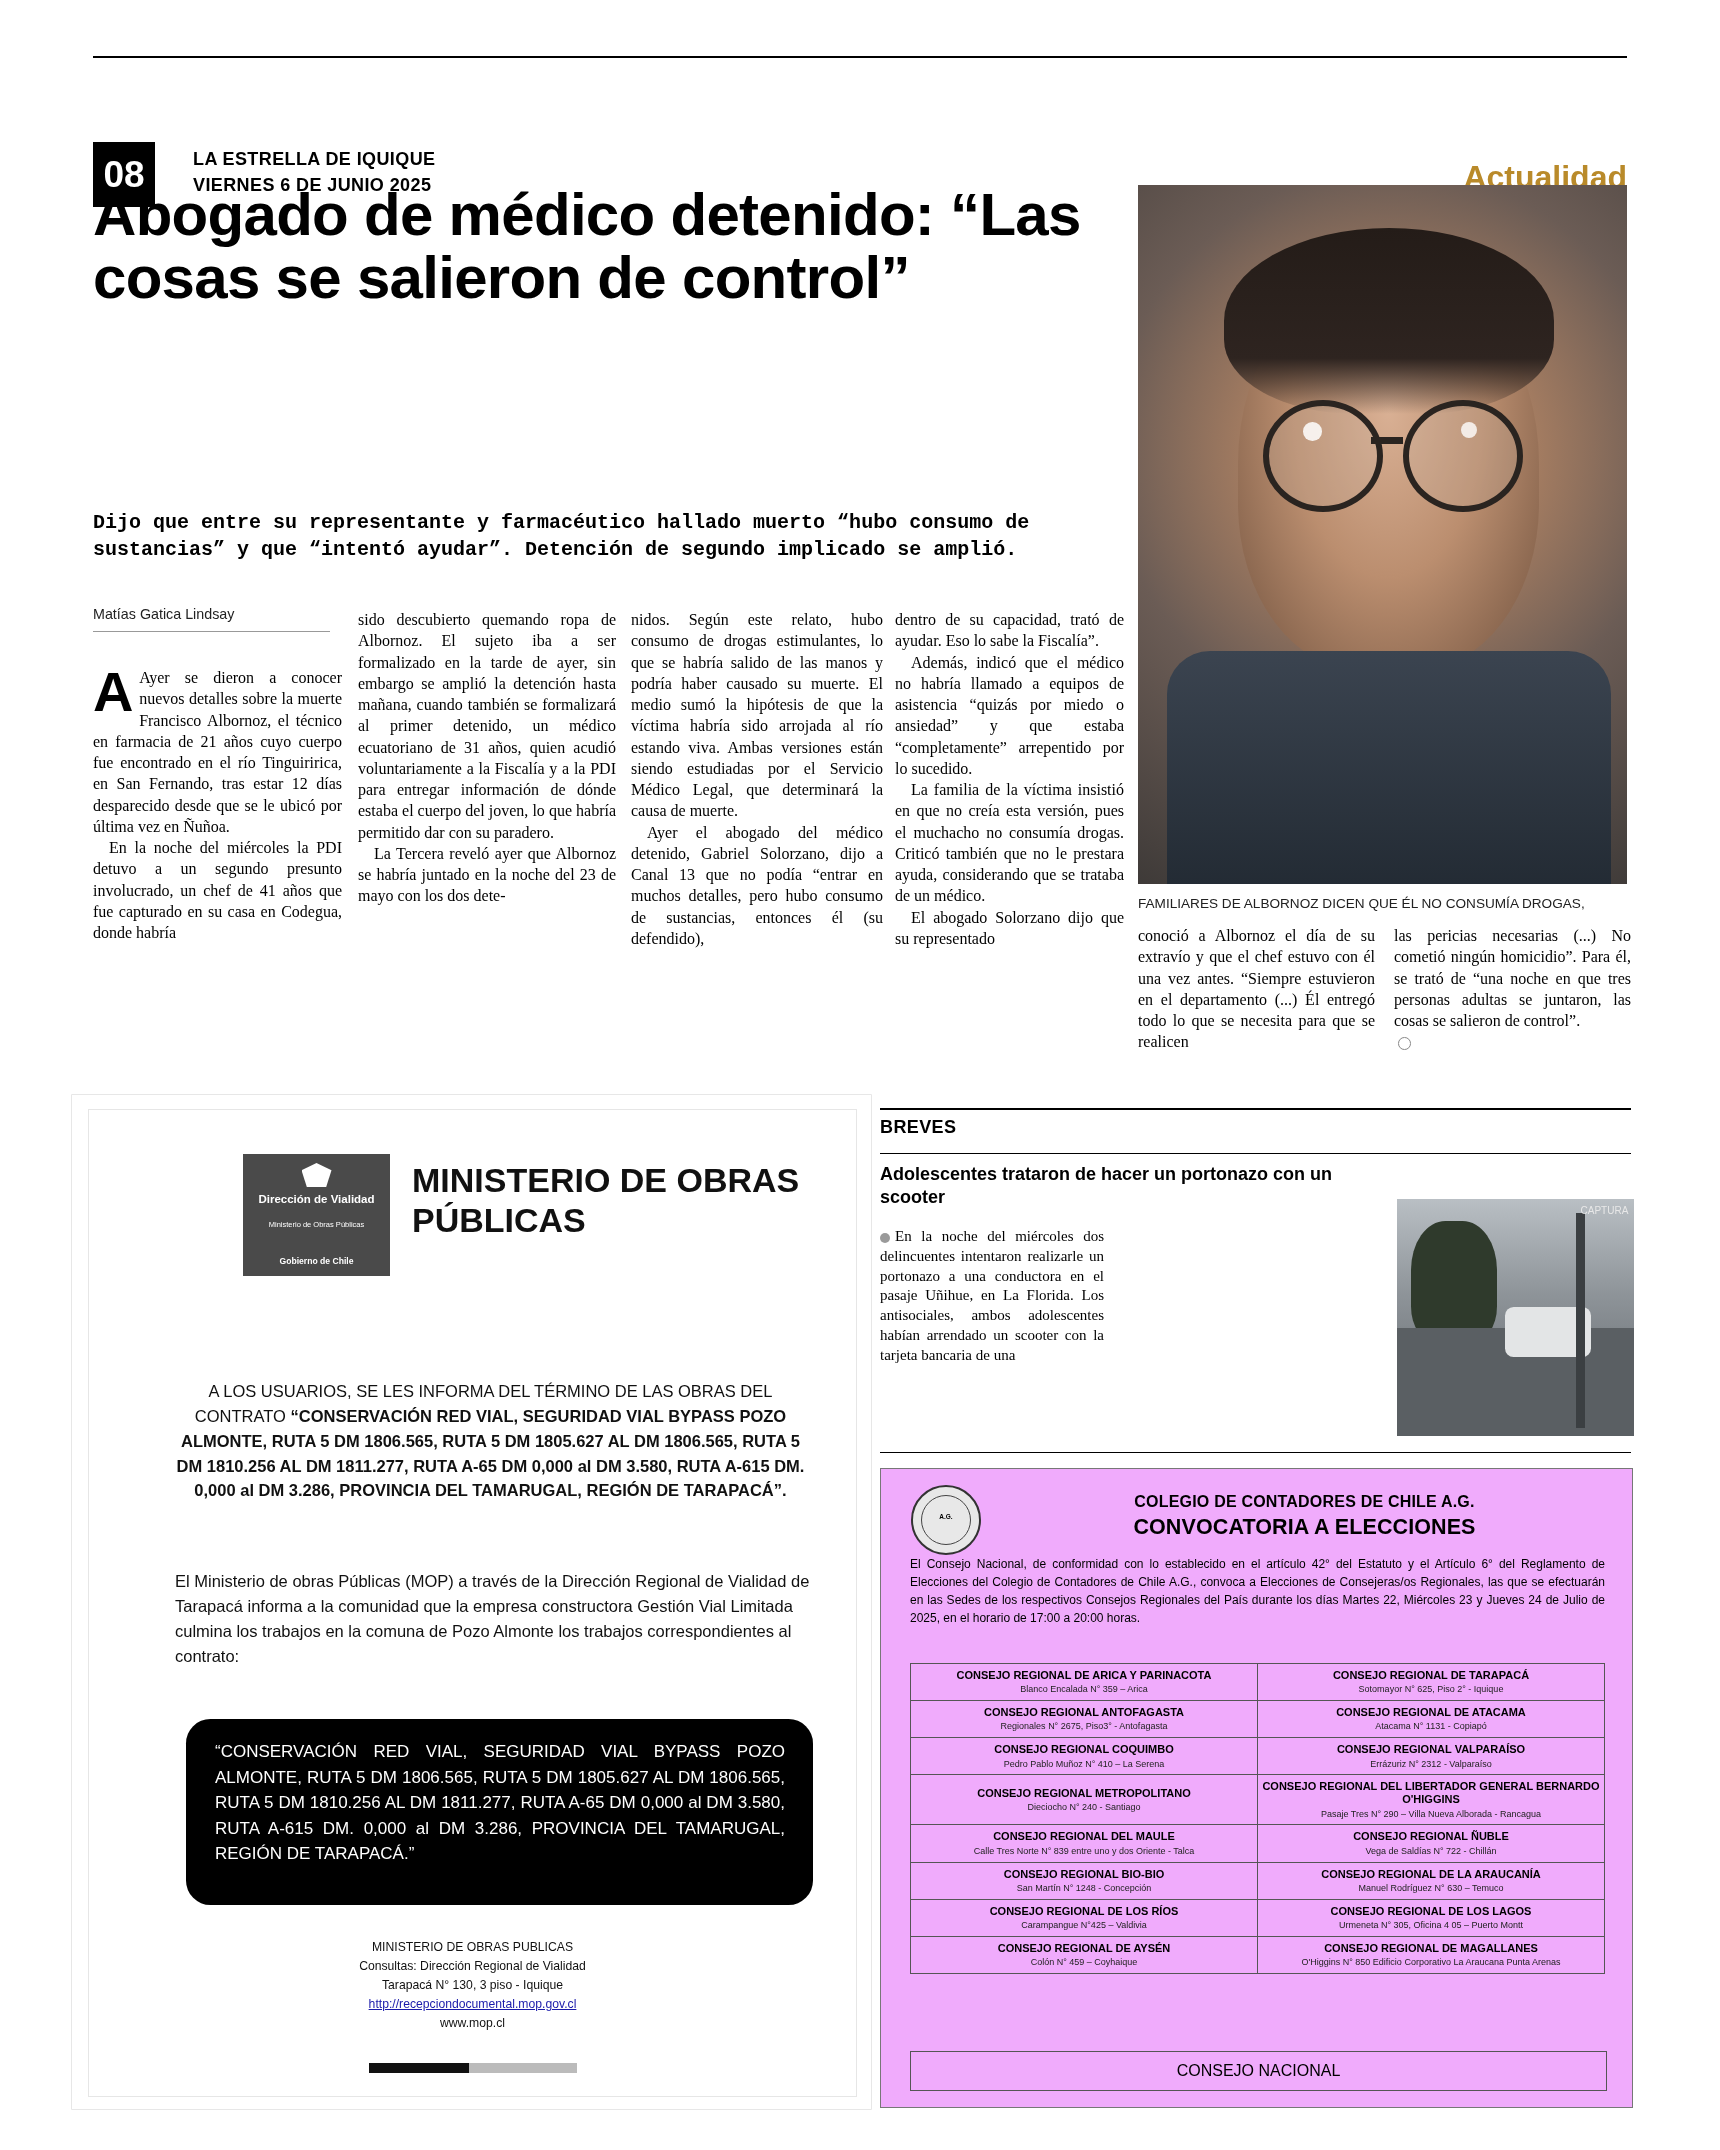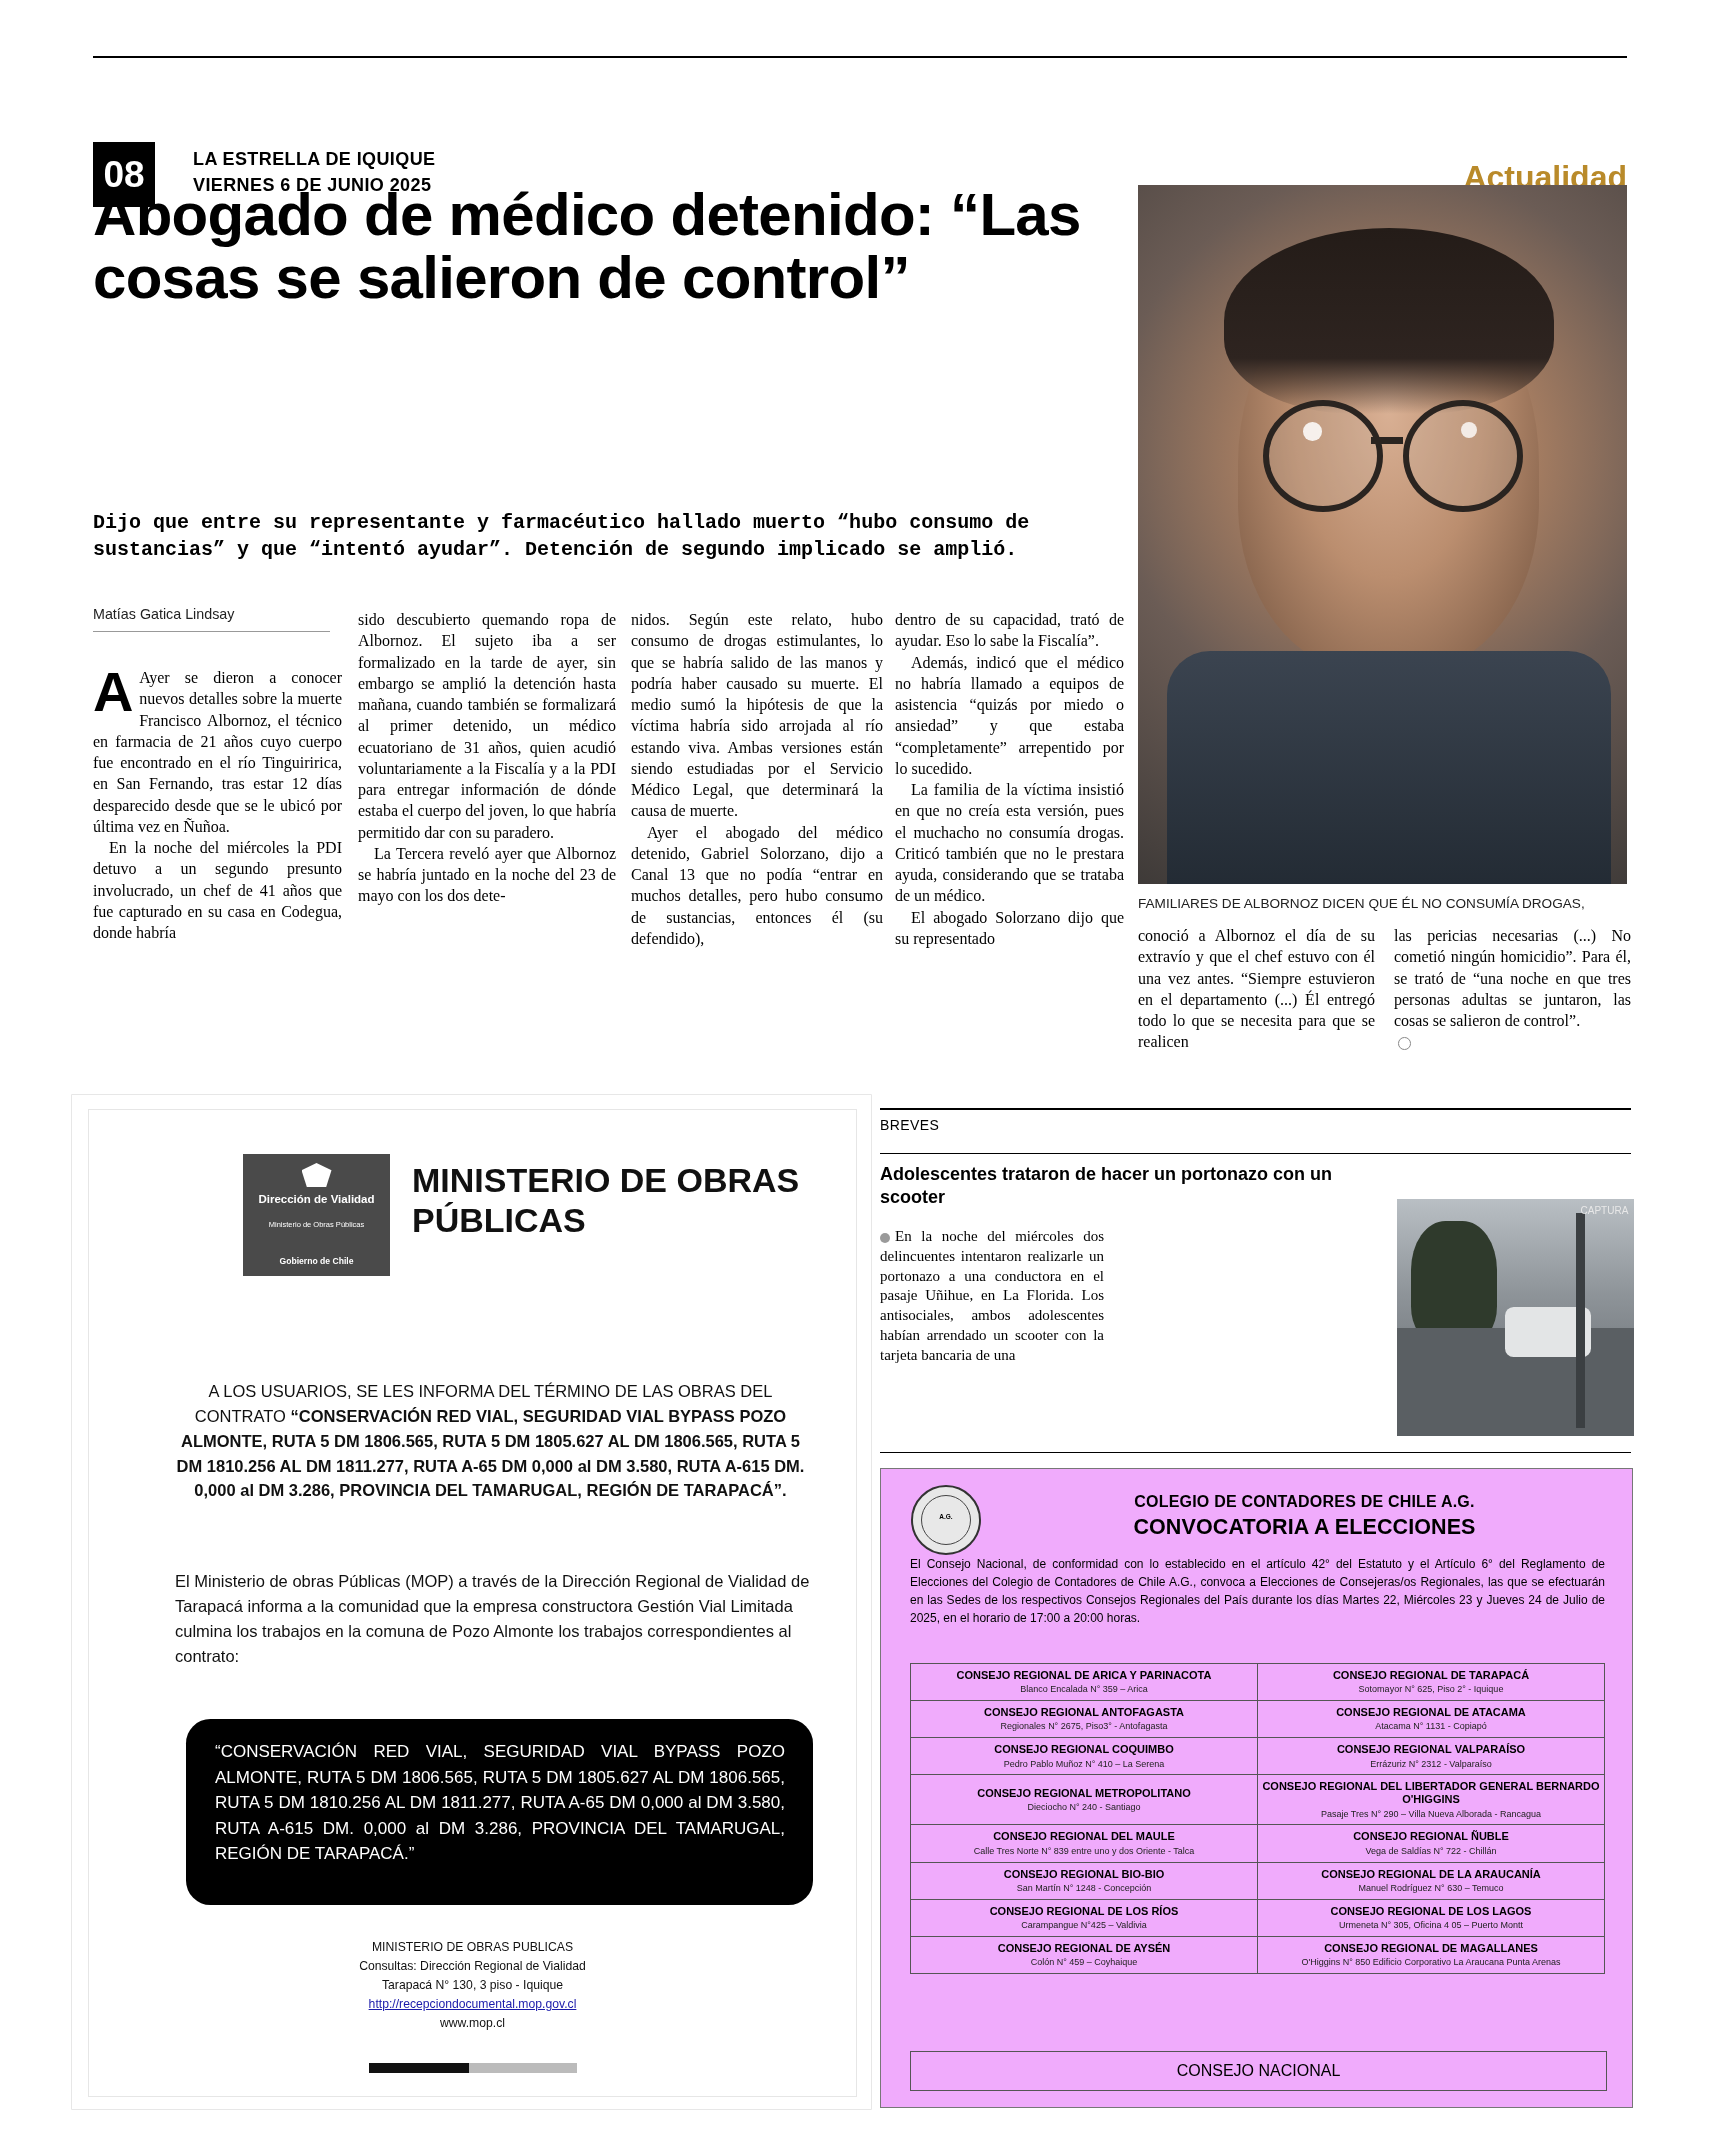--- a/index.html
+++ b/index.html
@@ -55,21 +55,21 @@
   .c1{left:93px;top:667px;width:249px;}
   .c2{left:358px;top:609px;width:258px;}
   .c3{left:631px;top:609px;width:252px;}
   .c4{left:895px;top:609px;width:229px;}
   .c5{left:1138px;top:925px;width:237px;}
   .c6{left:1394px;top:925px;width:237px;}
   .endmark{display:inline-block;width:10.8px;height:10.8px;border-radius:50%;border:1.4px solid #888;vertical-align:middle;margin-left:4.3px;}
   
   .breves-rule{position:absolute;left:880px;top:1108px;width:751px;height:2.2px;background:#000;}
   .breves-title{position:absolute;left:880px;top:1117px;font-family:"Liberation Sans",sans-serif;
-                font-weight:normal;font-size:14px;letter-spacing:0.4px;}
+                font-weight:bold;font-size:18px;letter-spacing:0.4px;}
   .breves-rule2{position:absolute;left:880px;top:1153px;width:751px;height:0.7px;background:#000;}
   .breve-head{position:absolute;left:880px;top:1163px;width:502px;font-family:"Liberation Sans",sans-serif;
               font-weight:bold;font-size:18px;line-height:1.3;}
   .breve-c1{position:absolute;left:880px;top:1227px;width:224px;font-family:"Liberation Serif",serif;font-size:15px;line-height:1.32;text-align:justify;}
   .breve-c2{position:absolute;left:1138px;top:1227px;width:228px;font-family:"Liberation Serif",serif;font-size:15px;line-height:1.32;text-align:justify;}
   .bullet{display:inline-block;width:10px;height:10px;border-radius:50%;background:#9a9a9a;margin-right:5px;vertical-align:middle;}
   .breve-photo{position:absolute;left:1397px;top:1199px;width:237px;height:237px;overflow:hidden;background:#7c8188;}
   .breve-photo .bp{position:absolute;inset:0;background:
        linear-gradient(180deg,#b9bfc4 0%,#8e9499 40%,#5d6267 100%);}
   .breve-photo .road{position:absolute;left:0;top:129px;width:237px;height:108px;background:#5a5f63;}

